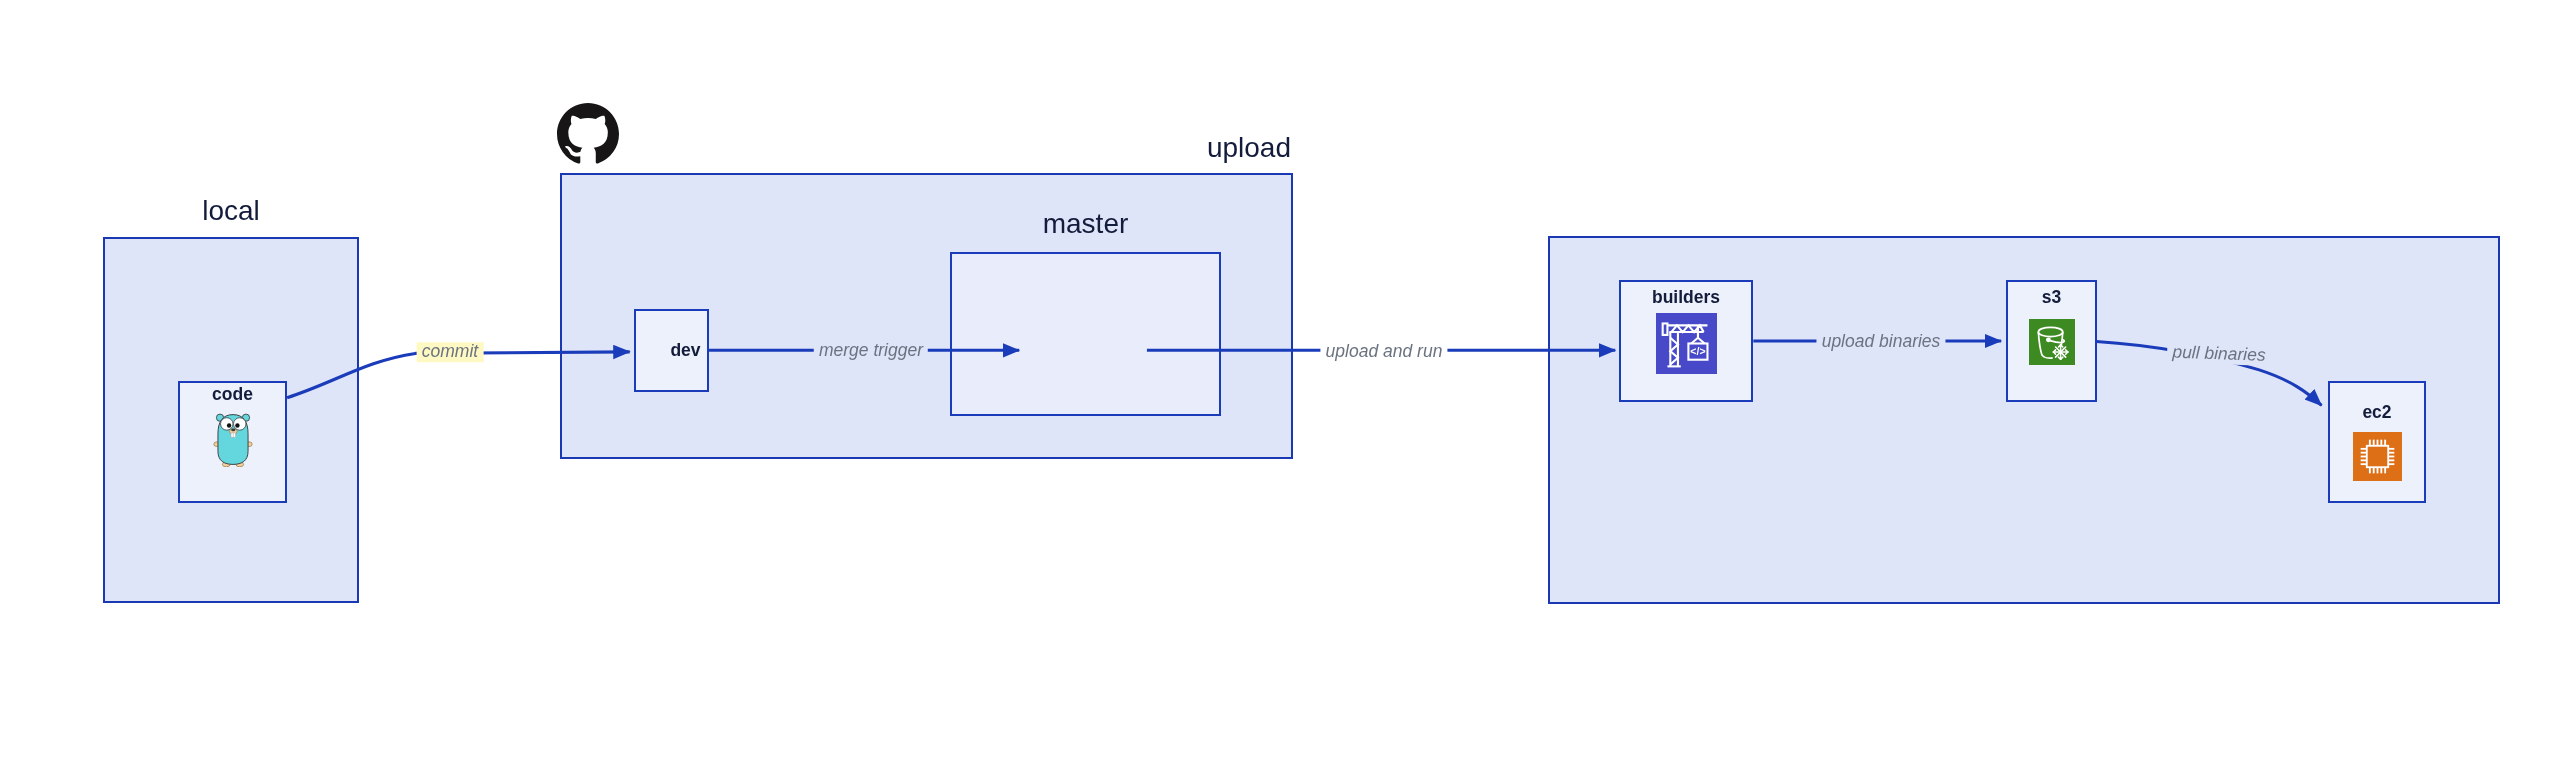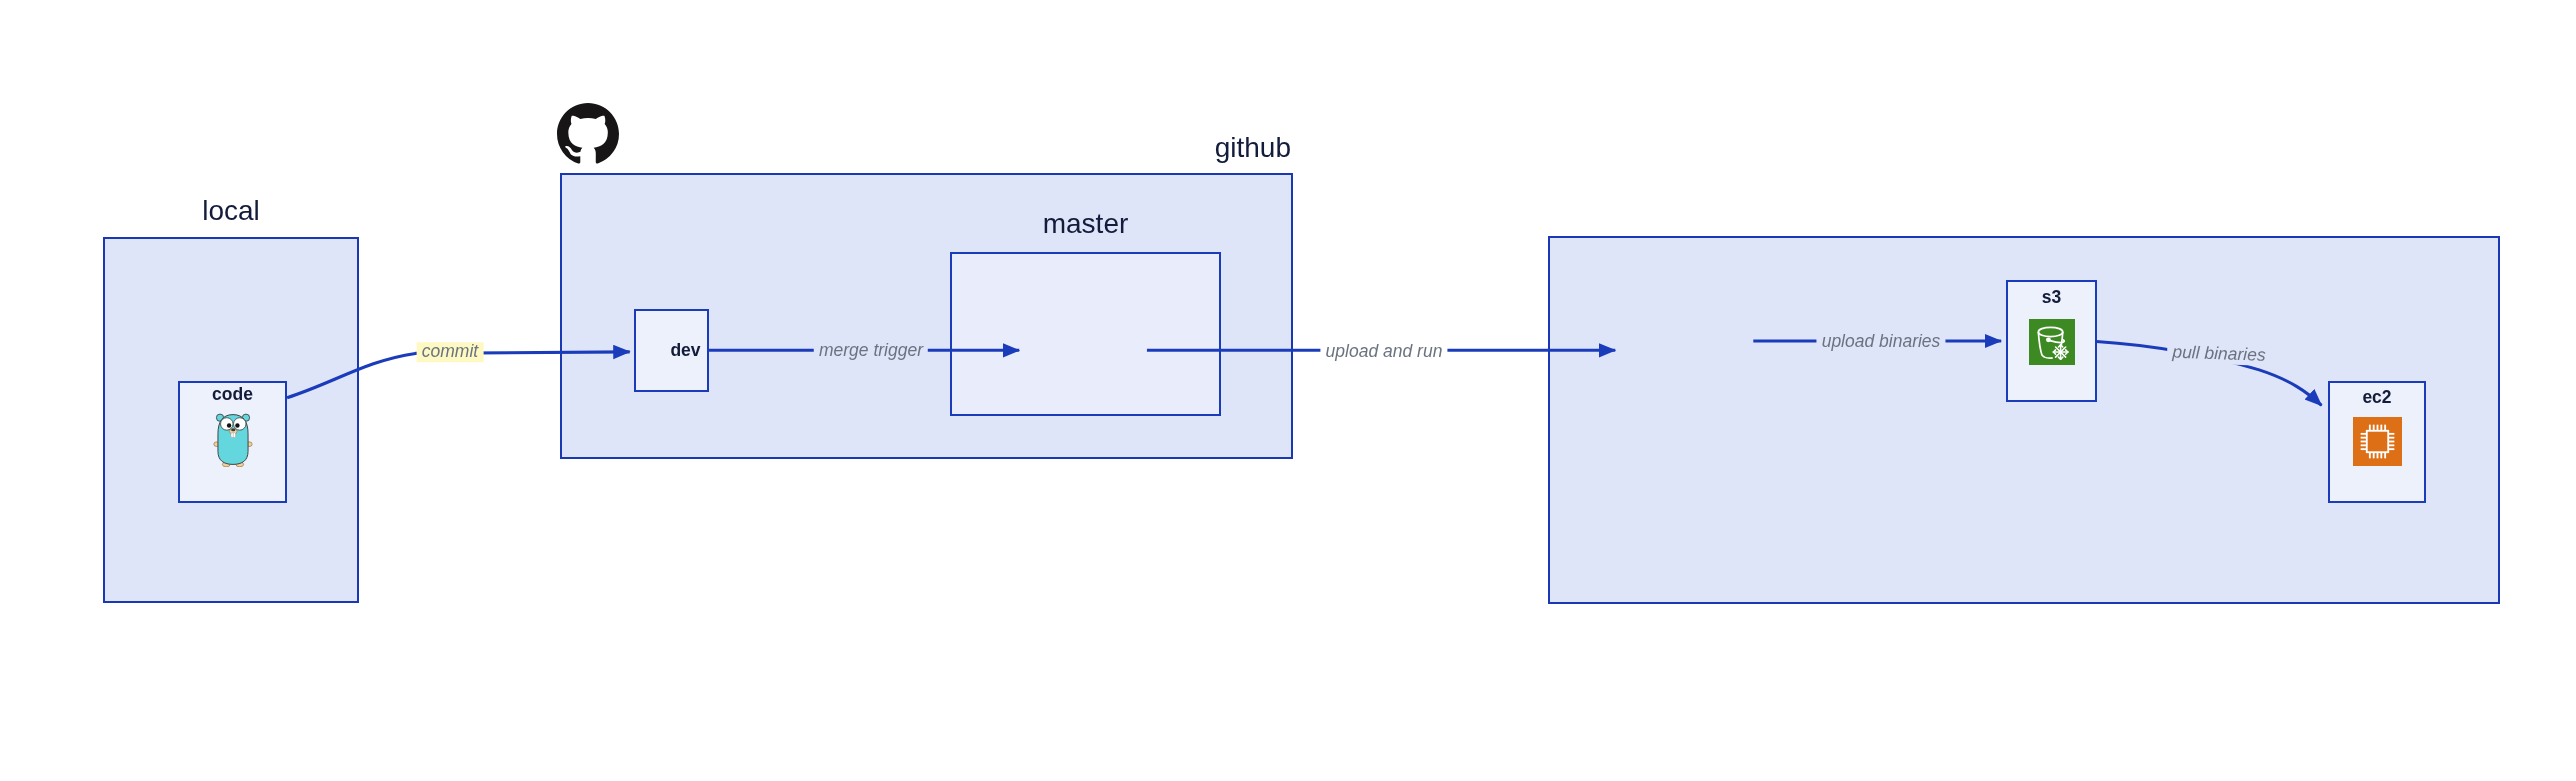--- a/index.html
+++ b/index.html
@@ -52,21 +52,21 @@
   #master-label{left:950px;top:209px;width:271px;text-align:center;z-index:6;}
   #aws-label{left:1548px;top:196px;width:952px;text-align:center;}
 
   
   #code-box{left:178px;top:381px;width:109px;height:122px;padding-top:3px;}
   #dev-box{left:634px;top:309px;width:75px;height:83px;justify-content:center;padding-left:28px;}
   #workflows-box{left:1023px;top:326px;width:124px;height:67px;justify-content:center;
     background:var(--node-fill-light);}
   #builders-box{left:1619px;top:280px;width:134px;height:122px;padding-top:7.2px;}
   #s3-box{left:2006px;top:280px;width:91px;height:122px;padding-top:7.2px;}
-  #ec2-box{left:2328px;top:381px;width:98px;height:122px;padding-top:6px;}
+  #ec2-box{left:2328px;top:381px;width:98px;height:122px;padding-top:21px;}
 
   .svc-icon{display:block;}
   #builders-icon{margin-top:6.2px;}
   #s3-icon{margin-top:12.4px;}
   #ec2-icon{margin-top:10.3px;}
   #gopher-icon{margin-top:8.2px;}
 
   #github-logo{position:absolute;left:557px;top:103px;width:62px;height:62px;z-index:6;}
 
   #lbl-commit{left:450px;top:352px;background:#fef9c3;}
@@ -83,21 +83,21 @@
 <body>
 
 <div class="canvas">
 
   <div class="container-box" id="local-box"></div>
   <div class="container-box" id="github-box"></div>
   <div class="container-box" id="aws-box"></div>
   <div id="master-box"></div>
 
   <div class="container-label" id="local-label">local</div>
-  <div class="container-label" id="github-label">github</div>
+  <div class="container-label" id="github-label">upload</div>
   <div class="container-label" id="master-label">master</div>
 
   <svg id="github-logo" viewBox="0 0 16 16" aria-hidden="true">
     <path fill="#171515" d="M8 0c4.42 0 8 3.58 8 8a8.013 8.013 0 0 1-5.45 7.59c-.4.08-.55-.17-.55-.38 0-.27.01-1.13.01-2.2 0-.75-.25-1.23-.54-1.48 1.78-.2 3.65-.88 3.65-3.95 0-.88-.31-1.59-.82-2.15.08-.2.36-1.02-.08-2.12 0 0-.67-.22-2.2.82-.64-.18-1.32-.27-2-.27-.68 0-1.36.09-2 .27-1.53-1.03-2.2-.82-2.2-.82-.44 1.1-.16 1.92-.08 2.12-.51.56-.82 1.27-.82 2.15 0 3.06 1.86 3.75 3.64 3.95-.23.2-.44.55-.51 1.07-.46.21-1.61.55-2.33-.66-.15-.24-.6-.83-1.23-.82-.67.01-.27.38.01.53.34.19.73.9.82 1.13.16.45.68 1.31 2.69.94 0 .67.01 1.3.01 1.49 0 .21-.15.45-.55.38A7.995 7.995 0 0 1 0 8c0-4.42 3.58-8 8-8Z"></path>
   </svg>
 
   <svg class="edges" width="2604" height="781" viewBox="0 0 5054 1516">
     <defs>
       <marker id="arrow" markerUnits="userSpaceOnUse" markerWidth="36" markerHeight="30" refX="32" refY="14" orient="auto">
         <path d="M0,0 L34,14 L0,28 Z" fill="#1a3cba"></path>
@@ -135,20 +135,40 @@
       <rect x="34" y="40" width="9" height="9" rx="2" fill="#ffffff" stroke="#9b9b9b" stroke-width="1"></rect>
       <line x1="38.5" y1="40" x2="38.5" y2="49" stroke="#9b9b9b" stroke-width="1"></line>
     </svg>
   </div>
 
   <div class="node-box" id="dev-box">
     <div class="node-label">dev</div>
   </div>
 
 
+  <div class="node-box" id="builders-box">
+    <div class="node-label">builders</div>
+    <svg id="builders-icon" class="svc-icon" width="61" height="61" viewBox="0 0 64 64">
+      <rect x="0" y="0" width="64" height="64" fill="#4749c9"></rect>
+      <g stroke="#ffffff" stroke-width="2.2" fill="none">
+        <rect x="7" y="11" width="5" height="12"></rect>
+        <line x1="12" y1="13" x2="54" y2="13"></line>
+        <line x1="14" y1="20" x2="50" y2="20"></line>
+        <path d="M16,20 L22,13 L28,20 L34,13 L40,20 L46,13 L50,20"></path>
+        <line x1="15" y1="20" x2="15" y2="56"></line>
+        <line x1="23" y1="20" x2="23" y2="56"></line>
+        <path d="M15,26 L23,33 L15,40 L23,47 L15,54"></path>
+        <line x1="12" y1="56" x2="26" y2="56"></line>
+        <line x1="44" y1="13" x2="44" y2="26"></line>
+        <path d="M37,32 L44,26 L51,32"></path>
+        <rect x="34" y="32" width="20" height="17"></rect>
+      </g>
+      <text x="44" y="44" fill="#ffffff" font-size="11" font-weight="bold" text-anchor="middle" font-family="Liberation Sans, sans-serif">&lt;/&gt;</text>
+    </svg>
+  </div>
 
   <div class="node-box" id="s3-box">
     <div class="node-label">s3</div>
     <svg id="s3-icon" class="svc-icon" width="46" height="46" viewBox="0 0 64 64">
       <rect x="0" y="0" width="64" height="64" fill="#3e8a22"></rect>
       <g stroke="#ffffff" stroke-width="2.4" fill="none">
         <ellipse cx="30" cy="18" rx="17" ry="6.5"></ellipse>
         <path d="M13,18 C14,32 16,44 18,50 C21,54 28,55 33,54"></path>
         <path d="M47,18 C46.5,25 45.8,31 45,36"></path>
         <circle cx="27" cy="29" r="2.2" fill="#ffffff"></circle>

